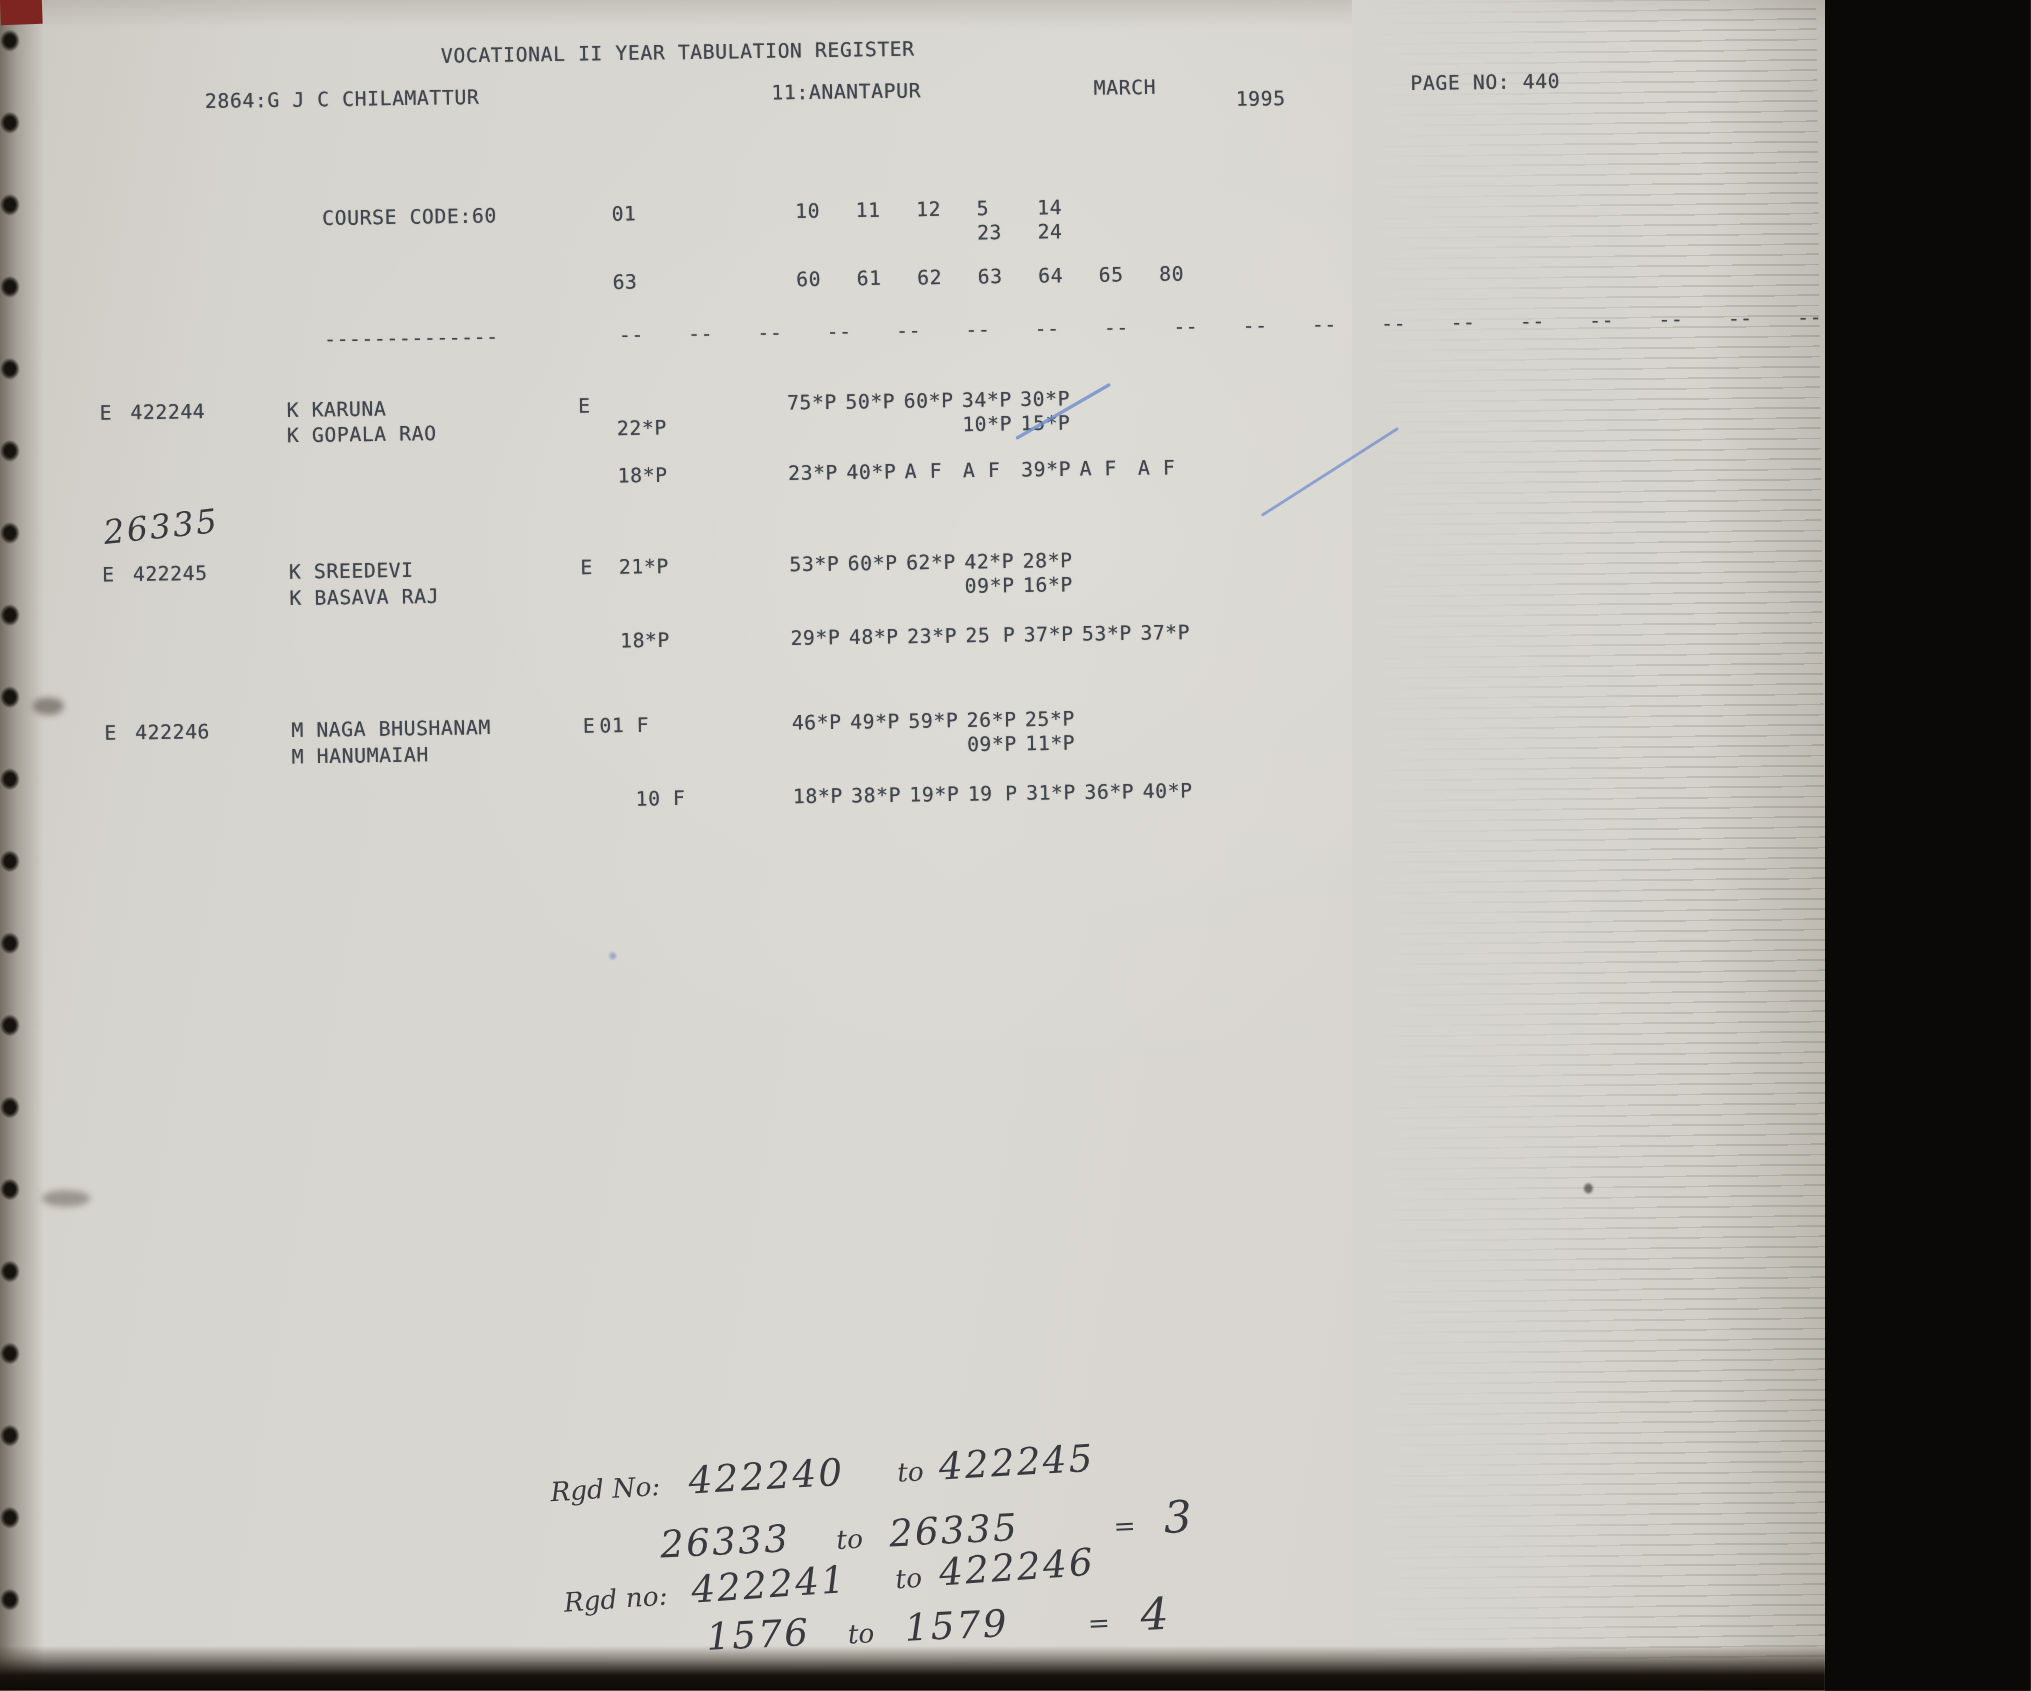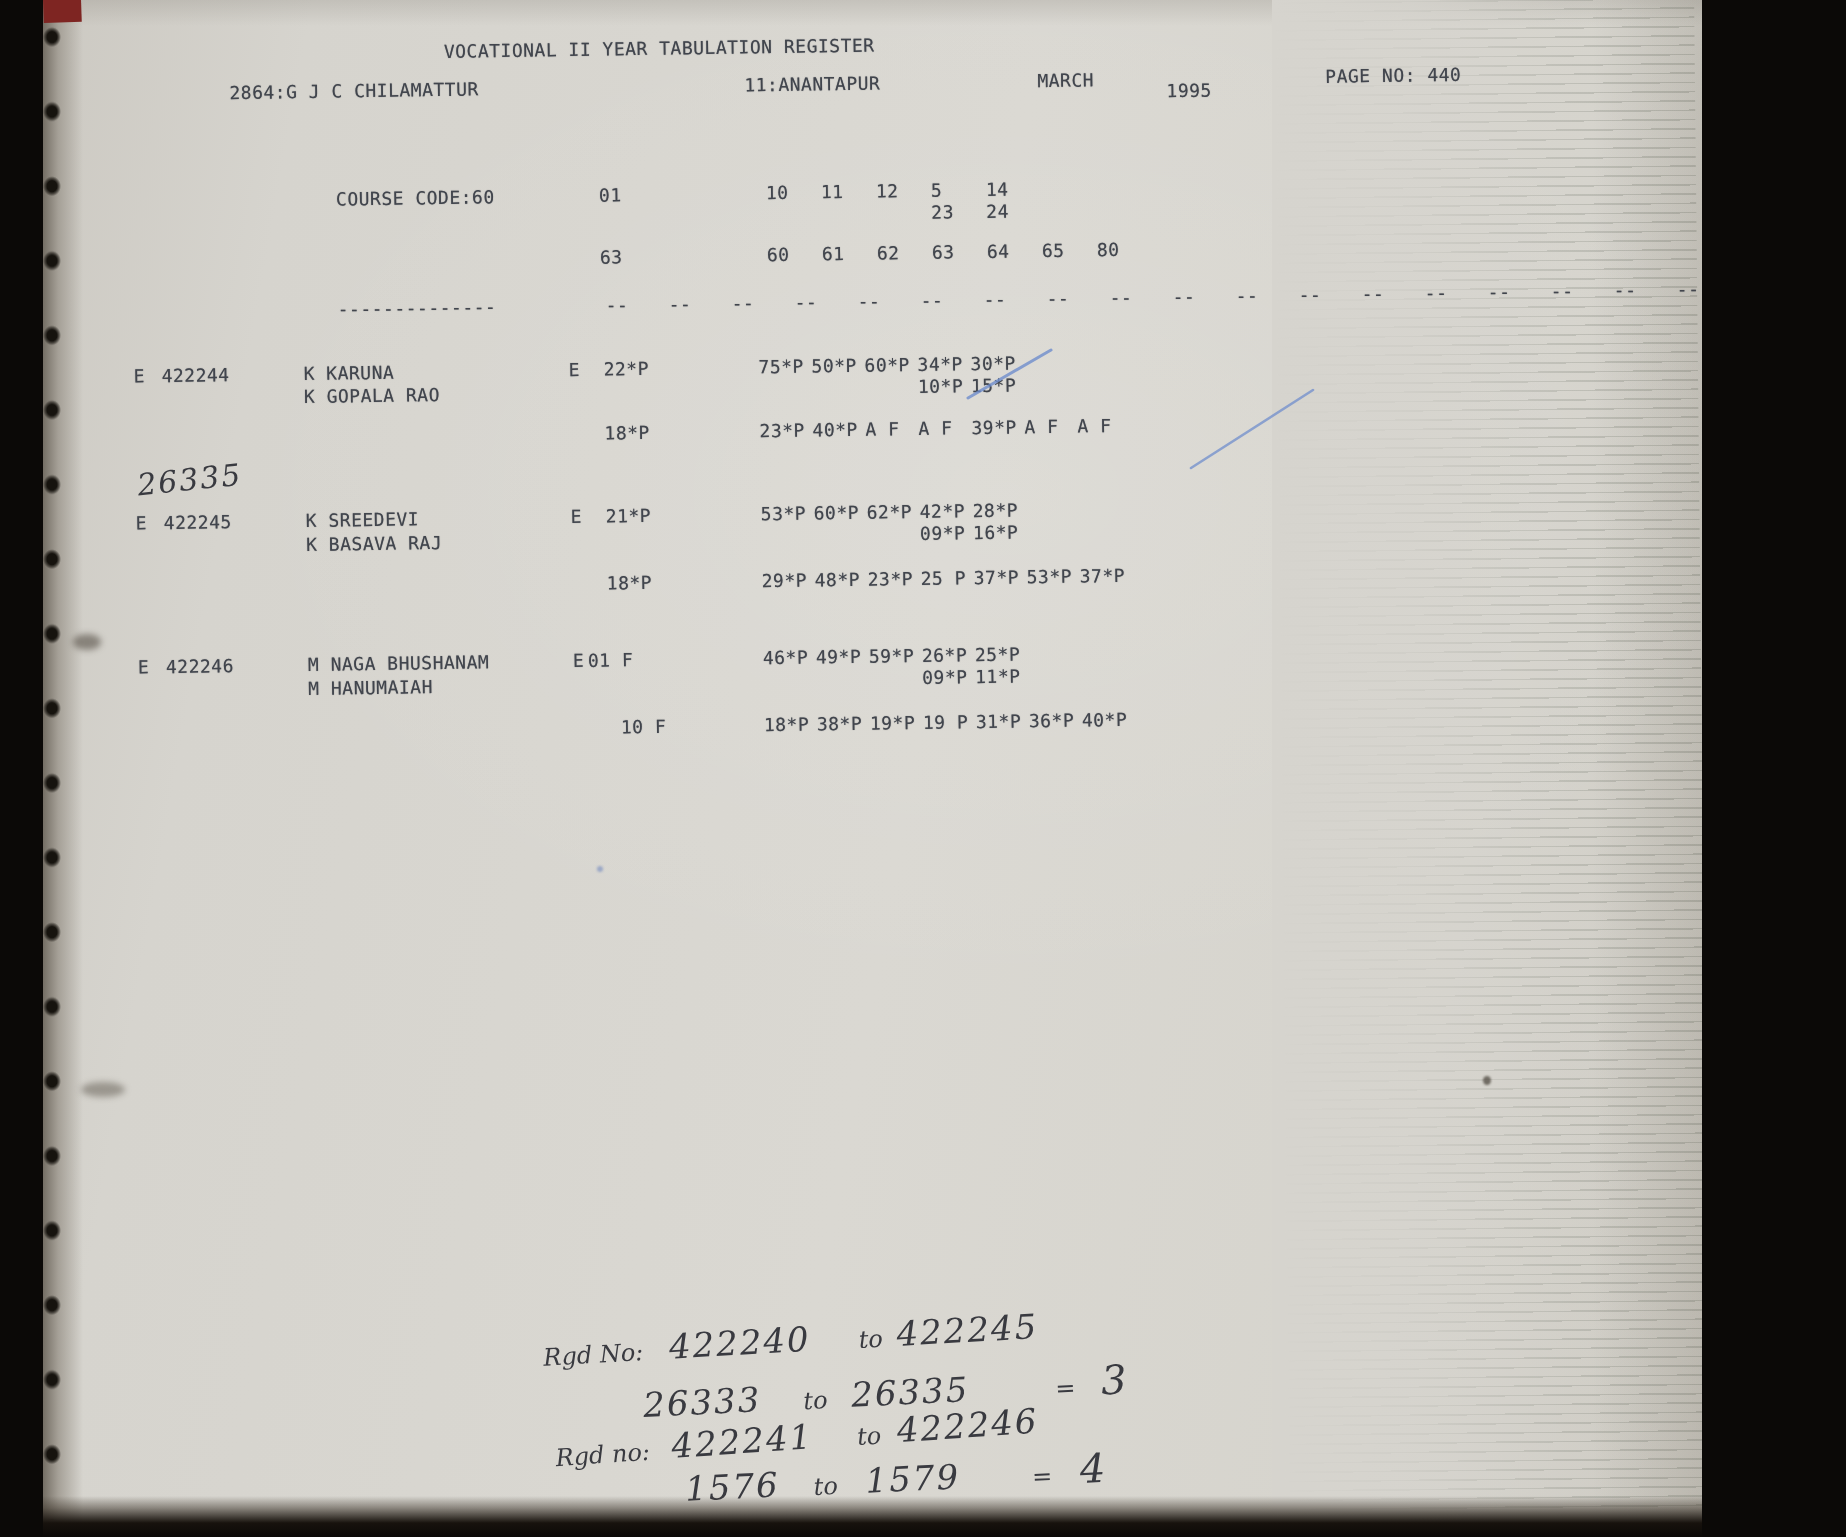--- a/index.html
+++ b/index.html
@@ -1,17 +1,17 @@
 <!DOCTYPE html>
 <html><head>
 <meta charset="utf-8">
 <style>
   html,body{margin:0;padding:0;background:#0b0907;}
   #stage{position:relative;width:1659px;height:1537px;overflow:hidden;
-         font-family:"DejaVu Sans Mono",monospace;margin-left:43px;}
+         font-family:"DejaVu Sans Mono",monospace;}
   
   .paper{position:absolute;inset:0;
     background:
       radial-gradient(1300px 850px at 58% 32%, rgba(255,255,255,.10), transparent 62%),
       linear-gradient(to bottom, rgba(92,86,76,.16), rgba(92,86,76,0) 26px),
       linear-gradient(100deg,#ccc9c2 0%,#d6d4ce 14%,#dad8d2 52%,#d6d4cd 82%,#cbc8c0 100%),
       #d6d4ce;}
   
   .ruled{position:absolute;top:0;right:0;width:420px;height:1512px;
     transform:rotate(-0.6deg);
@@ -120,21 +120,21 @@
       <span>--</span>
       <span>--</span>
     </div>
 
     
     <span class="pos" style="left:85px;top:366px;">E</span>
     <span class="pos" style="left:113px;top:366px;">422244</span>
     <span class="pos" style="left:255px;top:366px;">K KARUNA</span>
     <span class="pos" style="left:255px;top:389px;">K GOPALA RAO</span>
     <span class="pos" style="left:520px;top:366px;">E</span>
-    <span class="pos" style="left:555px;top:366px;">22*P</span>
+    <span class="pos" style="left:555px;top:387px;">22*P</span>
     <div class="pos cells" style="left:710px;top:366px;">
       <span>75*P</span>
       <span>50*P</span>
       <span>60*P</span>
       <span>34*P</span>
       <span>30*P</span>
     </div>
     <div class="pos cells" style="left:869px;top:388px;">
       <span>10*P</span>
       <span>15*P</span>

